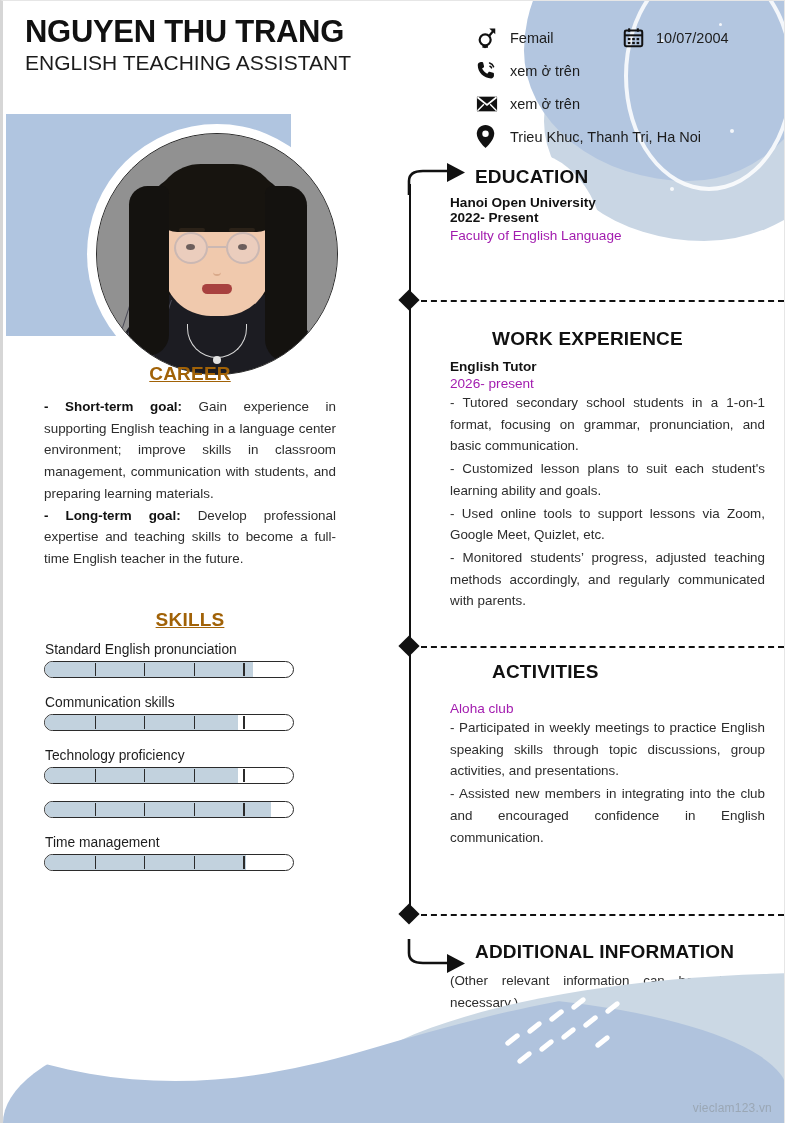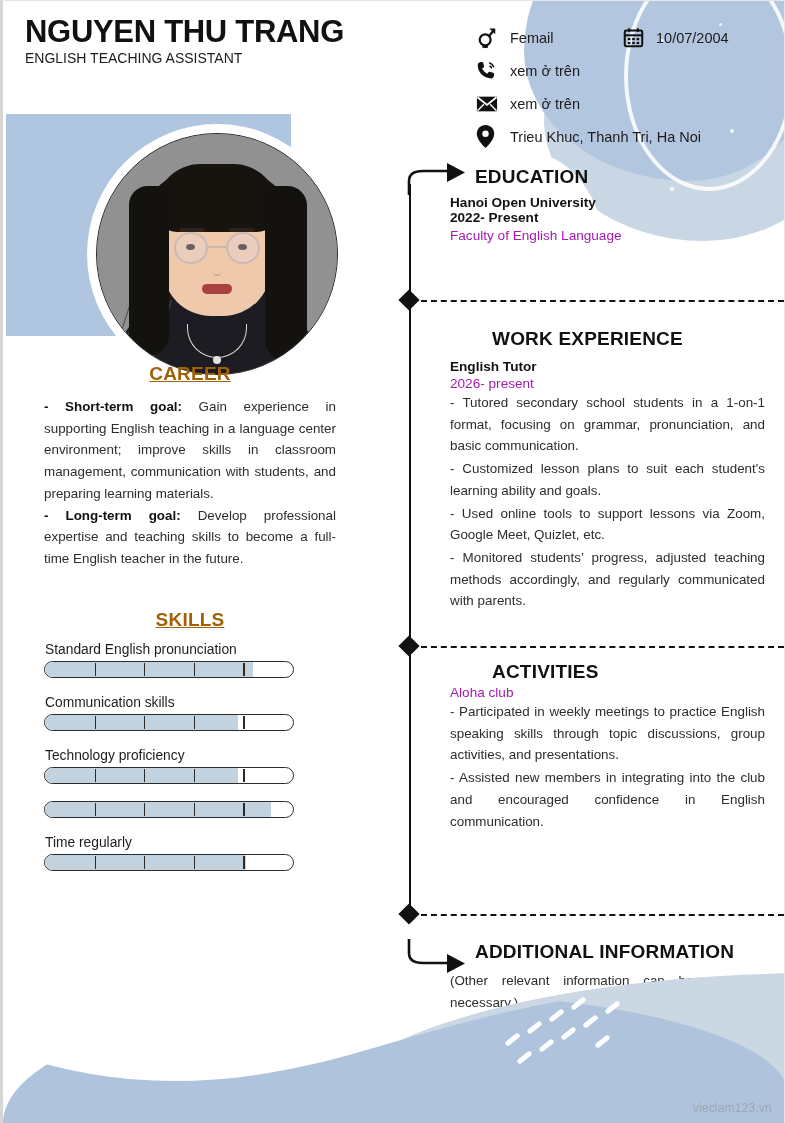--- a/index.html
+++ b/index.html
@@ -83,21 +83,21 @@
     font-size:12px; color:#9aa7b5; letter-spacing:.2px;
   }
 
   
   .header { position:absolute; left:22px; top:14px; }
   .name {
     font-size:31px; font-weight:bold; letter-spacing:-.3px;
     line-height:1.08; color:#111;
   }
   .job-title {
-    font-size:14px; font-weight:normal; letter-spacing:0px;
+    font-size:21px; font-weight:normal; letter-spacing:0px;
     line-height:1.2; color:#1b1b1b; margin-top:2px;
   }
 
   
   .contact { position:absolute; left:473px; top:20px; width:300px; }
   .crow { display:flex; align-items:center; height:33px; }
   .cicon { width:34px; display:flex; align-items:center; justify-content:flex-start; }
   .cicon svg { display:block; }
   .ctext { font-size:14.5px; color:#1c1c1c; white-space:nowrap; }
   .crow.split { position:relative; }
@@ -357,21 +357,21 @@
         </div>
         <div class="skill-bar">
           <div class="skill-fill" style="width: 91%;"></div>
           <div class="skill-ticks">
             <i style="left: 20%;"></i>
             <i style="left: 40%;"></i>
             <i style="left: 60%;"></i>
             <i style="left: 80%;"></i>
           </div>
         </div>
-        <div class="skill-name">Time regularly</div>
+        <div class="skill-name">Time management</div>
         <div class="skill-bar">
           <div class="skill-fill" style="width: 81%;"></div>
           <div class="skill-ticks">
             <i style="left: 20%;"></i>
             <i style="left: 40%;"></i>
             <i style="left: 60%;"></i>
             <i style="left: 80%;"></i>
           </div>
         </div>
       </div>
@@ -415,21 +415,21 @@
           <div class="r-body">-  Tutored secondary school students in a 1-on-1 format, focusing on grammar, pronunciation, and basic communication.</div>
           <div class="r-body">-  Customized lesson plans to suit each student's learning ability and goals.</div>
           <div class="r-body">-  Used online tools to support lessons via Zoom, Google Meet, Quizlet, etc.</div>
           <div class="r-body">-  Monitored students’ progress, adjusted teaching methods accordingly, and regularly communicated with parents.</div>
         </div>
     </div>
   </div>
 
   <div class="col-right" style="top:660px;">
     <div class="sec-h-right center" style="margin-left:42px;">ACTIVITIES</div>
-    <div style="margin-top:2px;">
+    <div style="margin-top:18px;">
       <div class="sub-norm">Aloha club</div>
       <div id="activity-bullets">
           <div class="r-body">- Participated in weekly meetings to practice English speaking skills through topic discussions, group activities, and presentations.</div>
           <div class="r-body">- Assisted new members in integrating into the club and encouraged confidence in English communication.</div>
         </div>
     </div>
   </div>
 
   <div class="col-right" style="top:940px;">
     <div class="sec-h-right" style="margin-left:25px;">ADDITIONAL INFORMATION</div>

